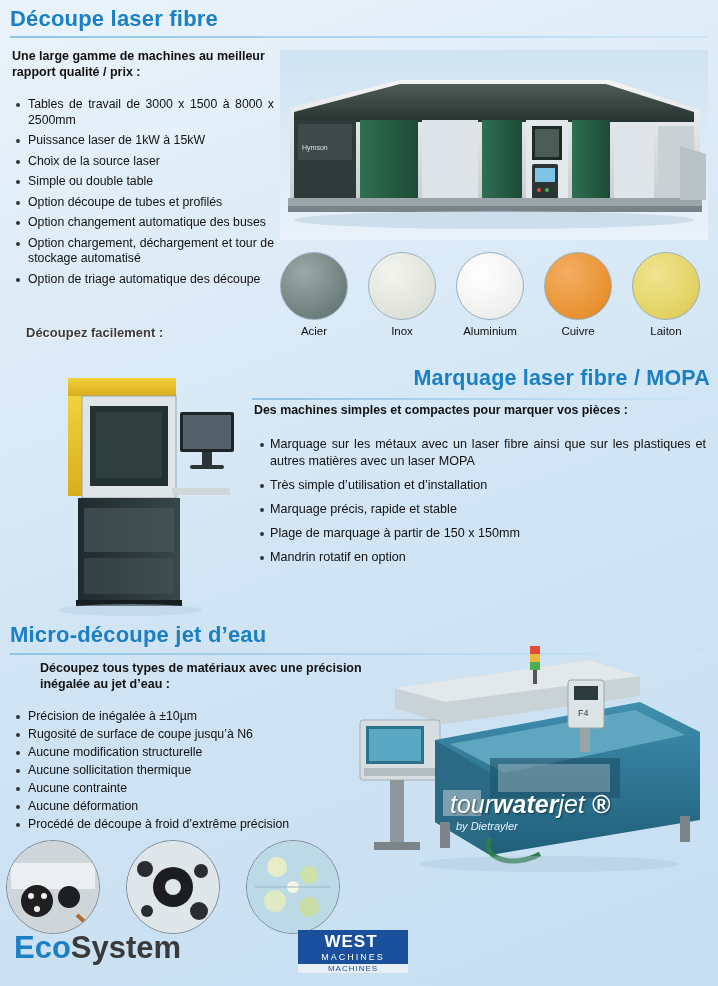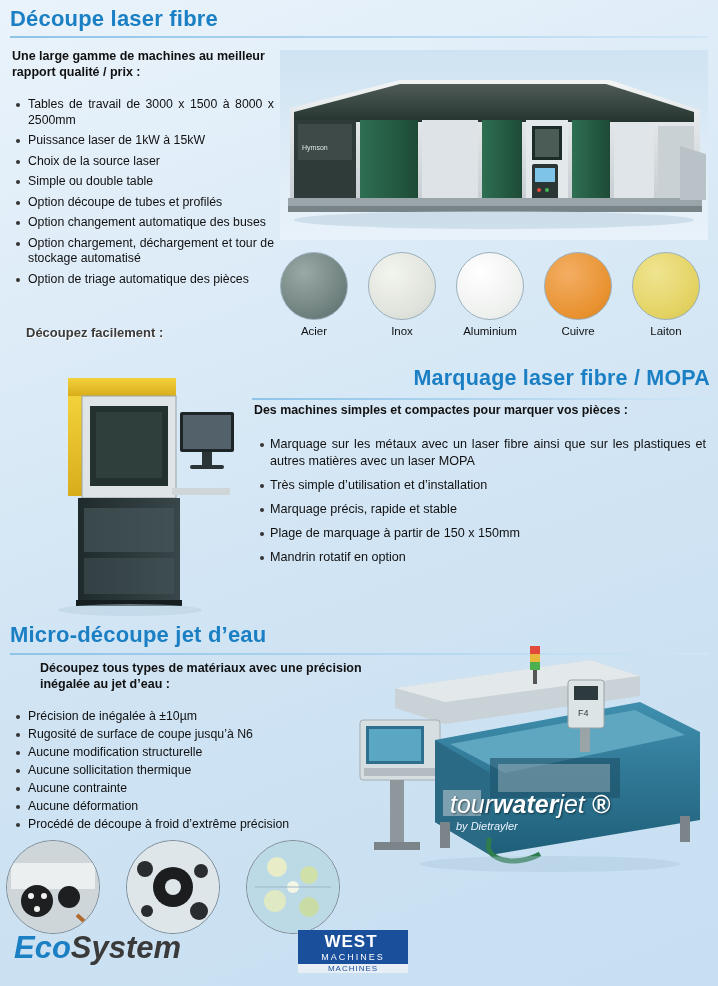--- a/index.html
+++ b/index.html
@@ -73,21 +73,21 @@
   #sec3-list{position:absolute;left:12px;top:702px;width:348px;}
   #sec3-list li{margin:2.5px 0;}
 
   #machine3{position:absolute;left:340px;top:640px;width:368px;height:250px;}
 
   
   #samples{position:absolute;left:6px;top:840px;width:340px;height:95px;}
   .sample{position:absolute;width:92px;height:92px;border-radius:50%;overflow:hidden;border:1px solid #7f8b93;}
 
   
-  #footer-logo{position:absolute;left:14px;top:930px;font-size:31px;font-weight:bold;font-style:italic;color:#3a3a3a;}
+  #footer-logo{position:absolute;left:14px;top:930px;font-size:31px;font-weight:bold;color:#3a3a3a;}
   #footer-logo .blue{color:#1b7fc4;}
   #west{position:absolute;left:298px;top:930px;width:110px;height:50px;}
   .west-top{background:#1a4f9c;color:#fff;font-weight:bold;font-size:17px;text-align:center;letter-spacing:1px;padding:2px 4px 0 0;}
   .west-mid{background:#1a4f9c;color:#fff;font-size:9px;text-align:center;letter-spacing:2px;padding-bottom:2px;}
   .west-bot{background:#e8eef5;color:#1a4f9c;font-size:8px;text-align:center;letter-spacing:1px;}
 
   .micro-badge{
     position:absolute;left:450px;top:790px;font-size:25px;font-style:italic;color:#fff;
     text-shadow:1px 1px 2px rgba(0,0,0,.5);font-weight:bold;
   }
@@ -104,21 +104,21 @@
   <div class="intro" id="sec1-intro">Une large gamme de machines au meilleur rapport qualité / prix :</div>
 
   <ul class="bullets" id="sec1-list">
     <li>Tables de travail de 3000 x 1500 à 8000 x 2500mm</li>
     <li>Puissance laser de 1kW à 15kW</li>
     <li>Choix de la source laser</li>
     <li>Simple ou double table</li>
     <li>Option découpe de tubes et profilés</li>
     <li>Option changement automatique des buses</li>
     <li>Option chargement, déchargement et tour de stockage automatisé</li>
-    <li>Option de triage automatique des pièces</li>
+    <li>Option de triage automatique des découpe</li>
   </ul>
 
   <svg id="machine1" viewBox="0 0 428 190">
     <defs>
       <linearGradient id="bgsky" x1="0" y1="0" x2="0" y2="1">
         <stop offset="0%" stop-color="#cfe3f2"></stop>
           <stop offset="100%" stop-color="#e9f2fa"></stop>
       </linearGradient>
       <linearGradient id="panel" x1="0" y1="0" x2="0" y2="1">
         <stop offset="0%" stop-color="#f2f4f5"></stop>

